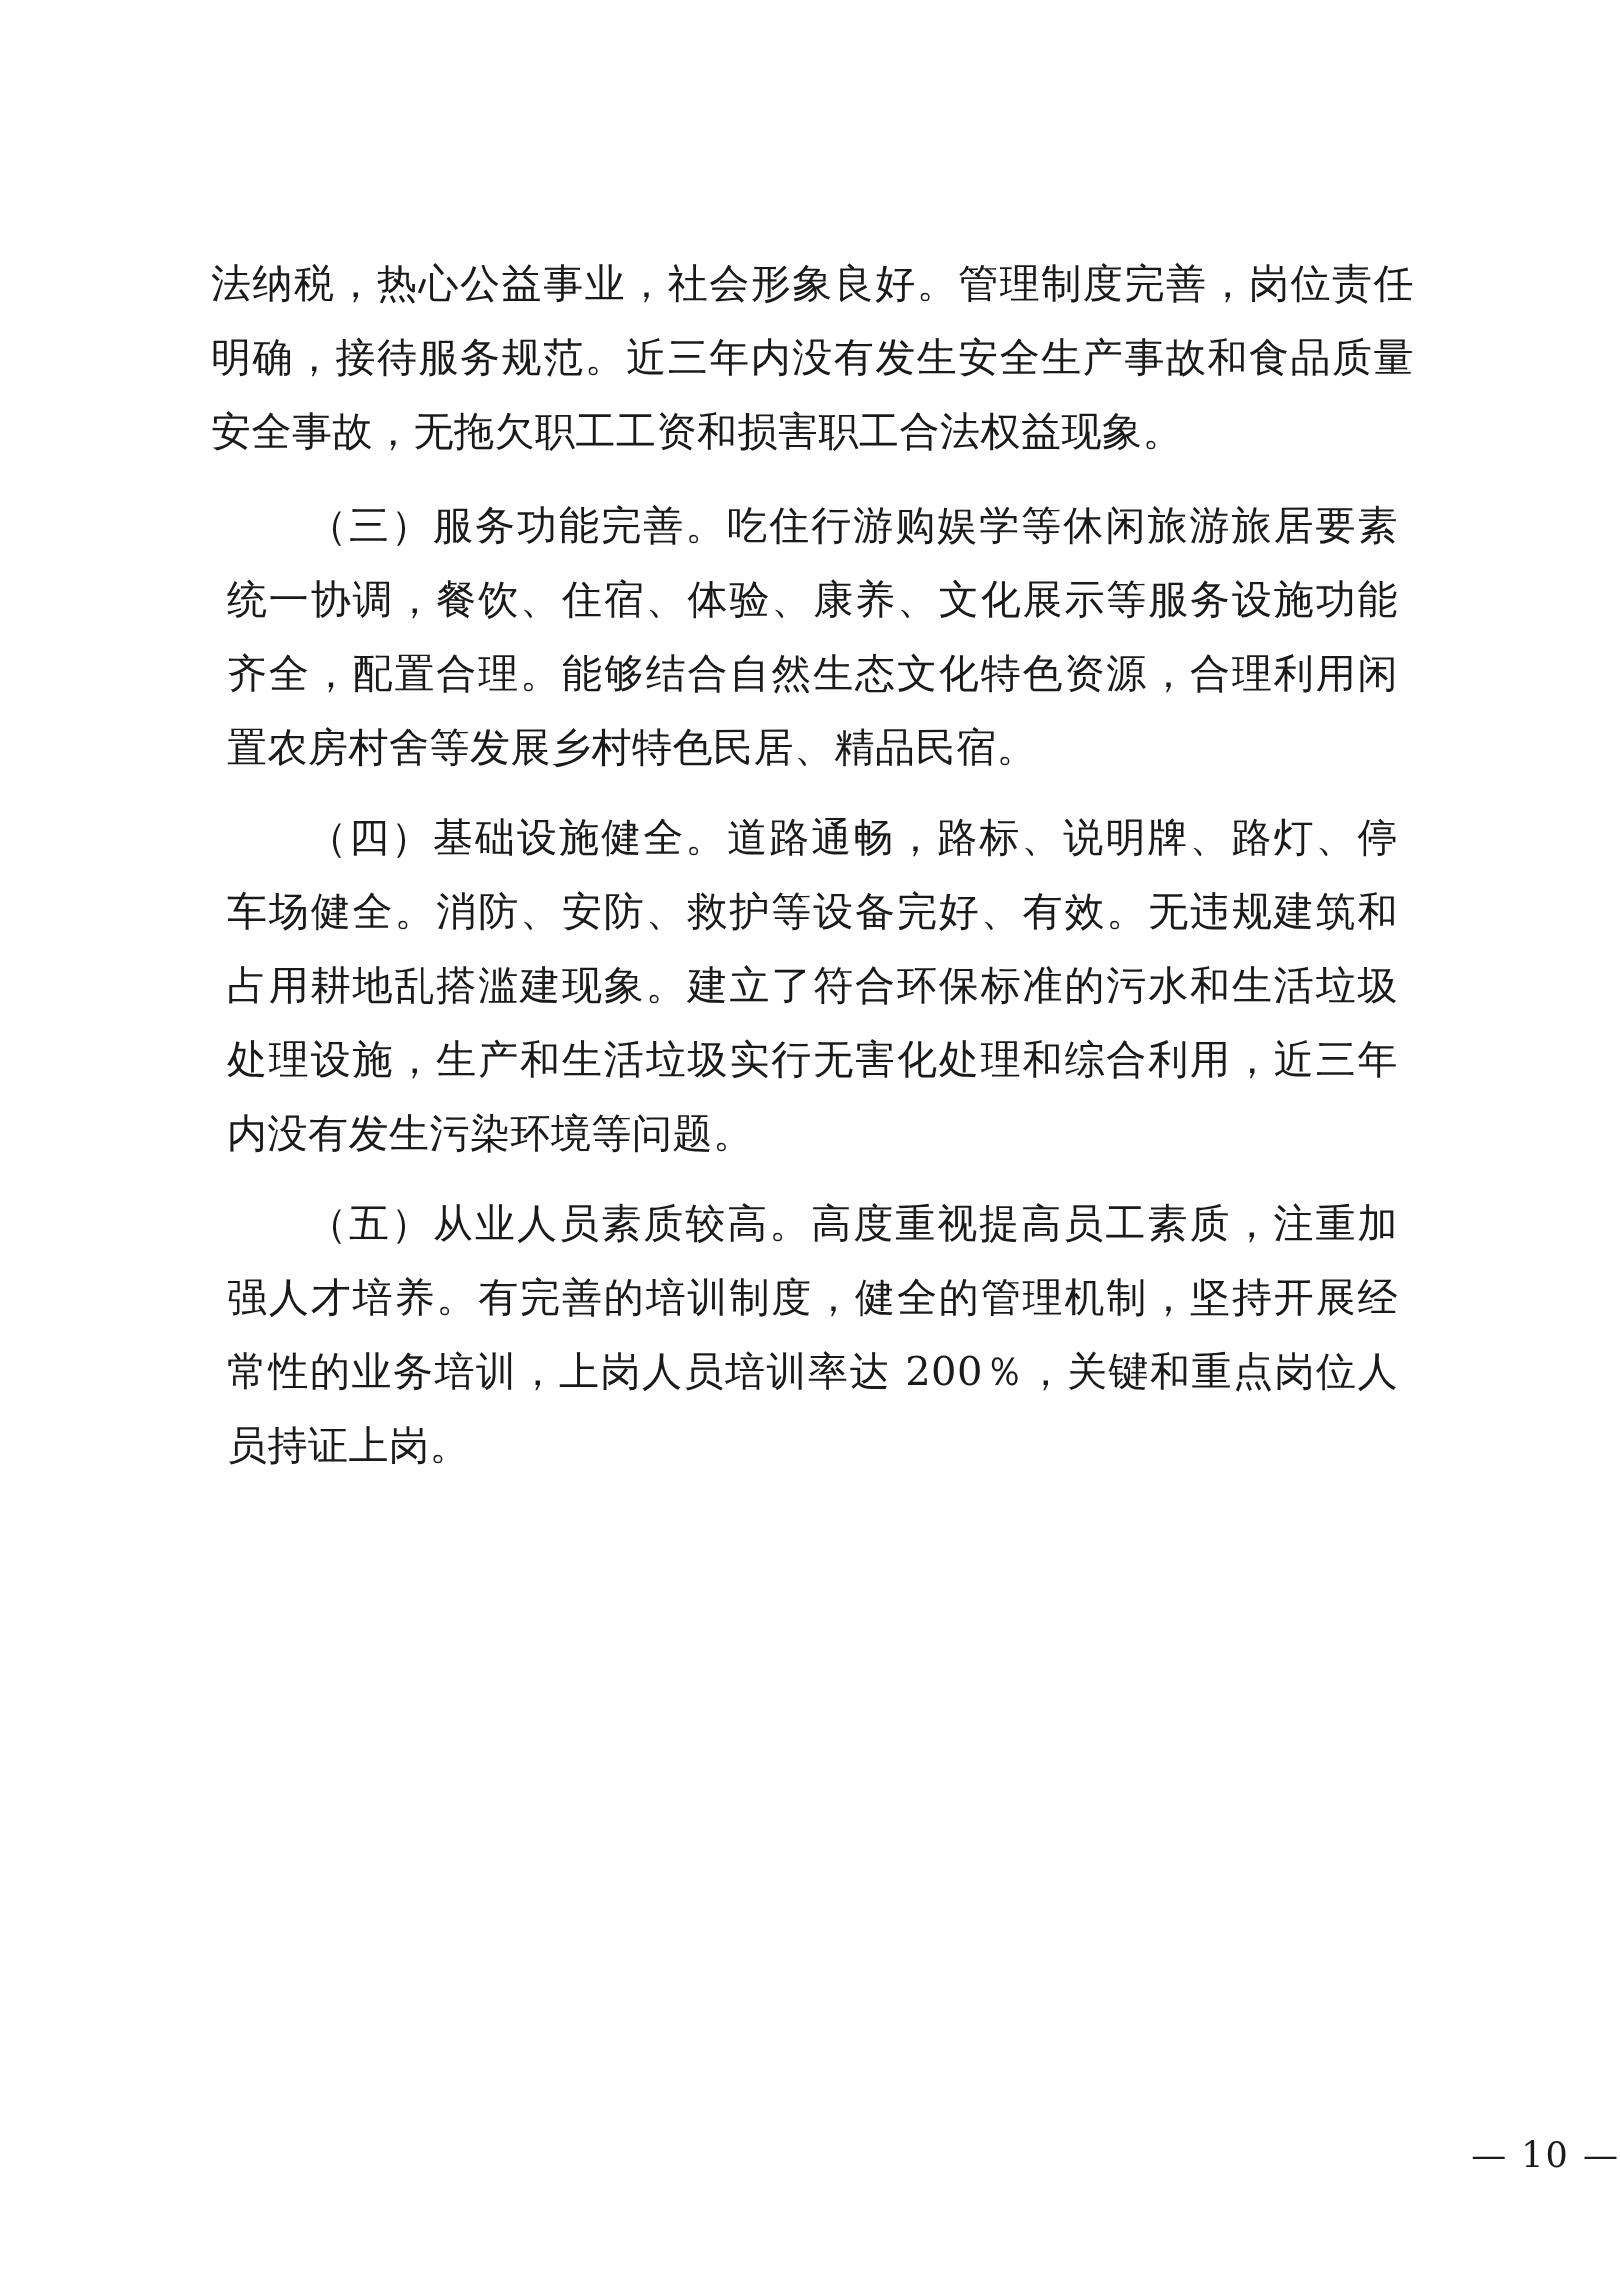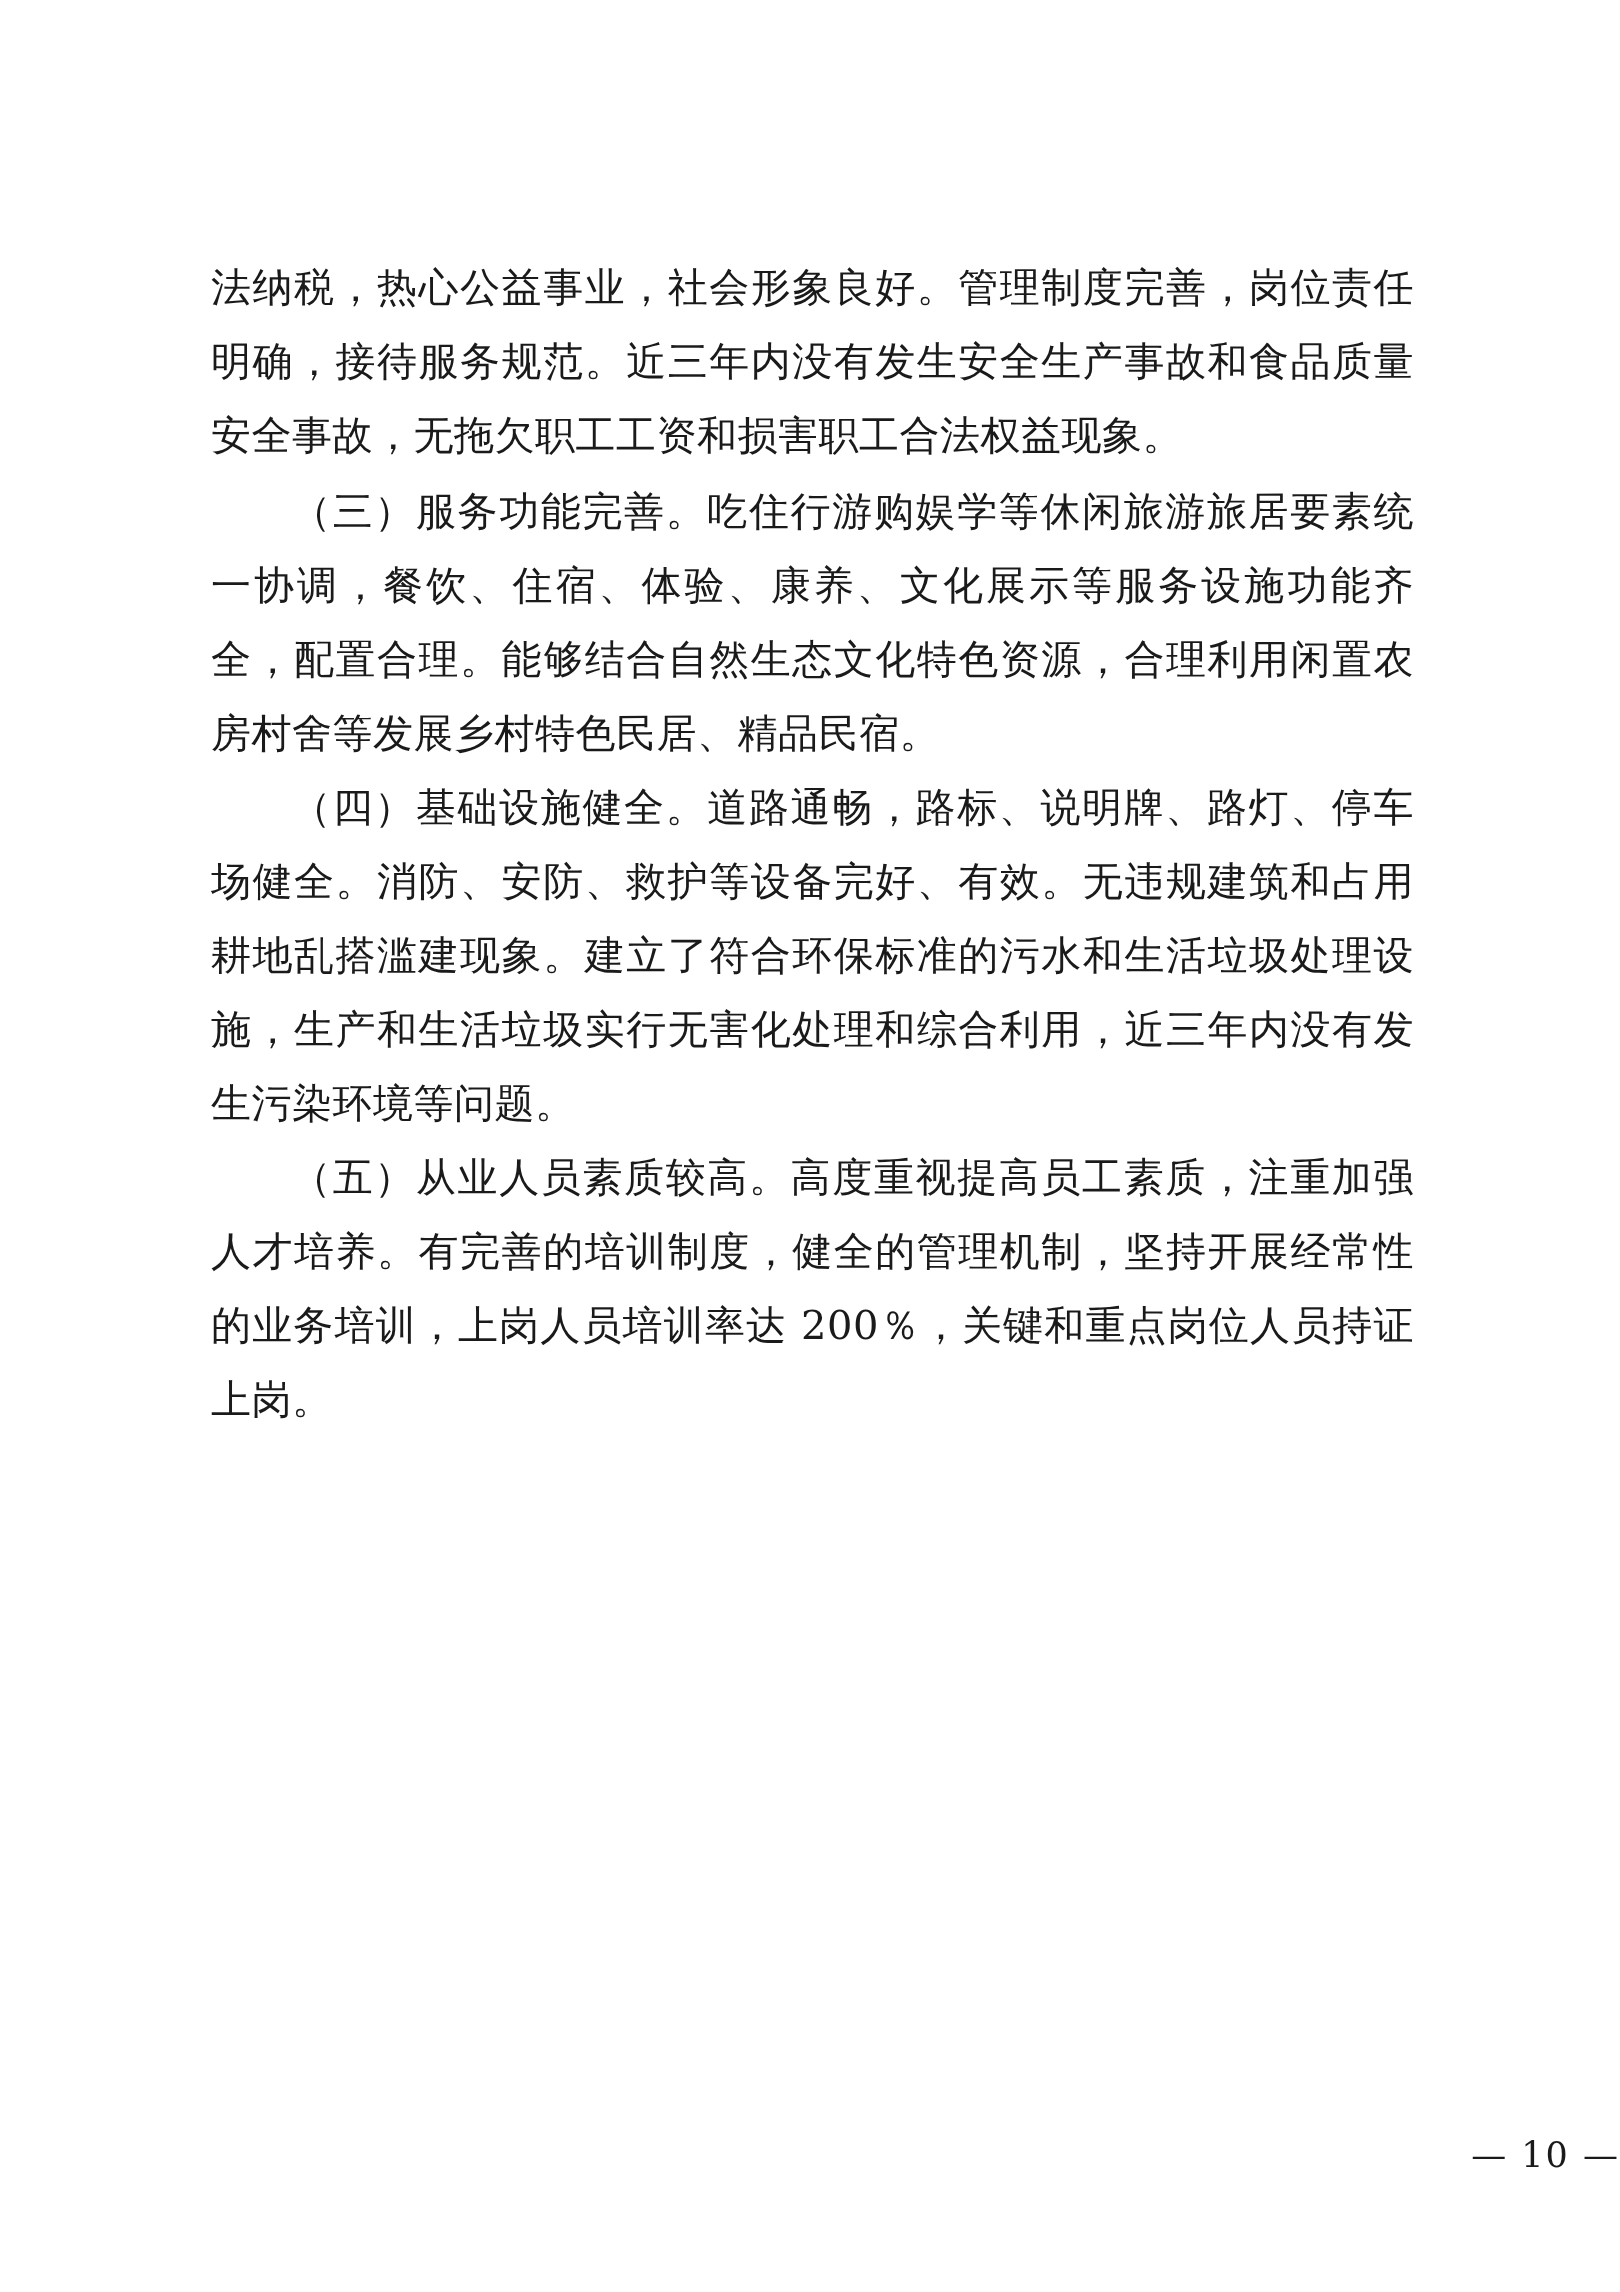--- a/index.html
+++ b/index.html
@@ -27,23 +27,24 @@
   .body-text {
     font-size: 40px;
     line-height: 74px;
     text-align: justify;
     text-justify: inter-ideograph;
     letter-spacing: 0.5px;
   }
   p.para {
     margin: 0 0 2px 0;
     text-indent: 0;
+    font-family: Liberation Mono, monospace;
   }
   p.indent {
-    margin: 0;
+    margin: 16px;
     text-indent: 80px;
   }
   .page-footer {
     position: absolute;
     left: 0;
     right: 0;
     bottom: 118px;
     text-align: right;
     padding-left: 211px;
     font-size: 35px;

